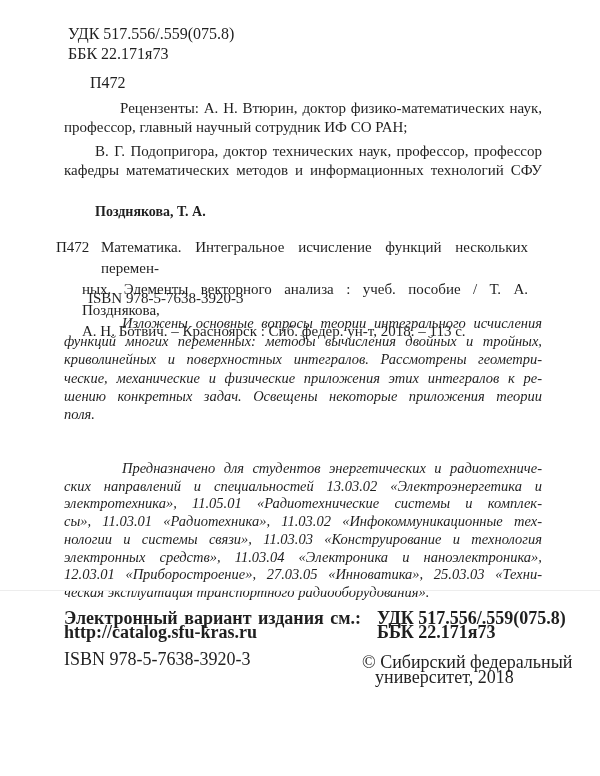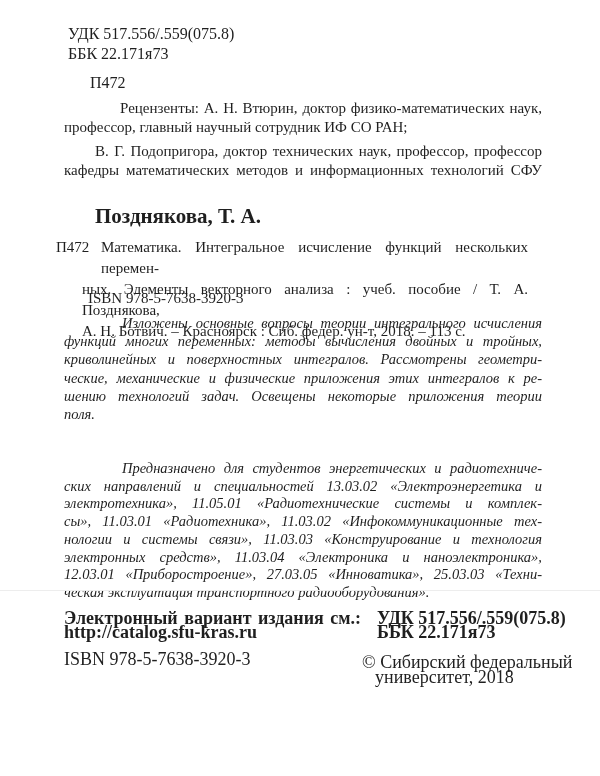--- a/index.html
+++ b/index.html
@@ -36,38 +36,38 @@
 <div class="abs fs16" style="left:90px;top:74px;">П472</div>
 
 <div class="abs main" style="left:64px;top:99px;width:478px;">
   <div class="jl indent56">Рецензенты: А. Н. Втюрин, доктор физико-математических наук,</div>
   <div class="jl-last">профессор, главный научный сотрудник ИФ СО РАН;</div>
   <div style="height:5px;"></div>
   <div class="jl indent31">В. Г. Подопригора, доктор технических наук, профессор, профессор</div>
   <div class="jl">кафедры математических методов и информационных технологий СФУ</div>
 </div>
 
-<div class="abs bold" style="left:95px;top:204px;font-size:21px;">Позднякова, Т. А.</div>
+<div class="abs bold" style="left:95px;top:204px;font-size:14px;">Позднякова, Т. А.</div>
 
 <div class="abs cat" style="left:56px;top:237px;width:488px;">
   <div class="abs" style="left:0;top:0;">П472</div>
   <div style="margin-left:26px;width:446px;">
     <div class="jl indent19">Математика. Интегральное исчисление функций нескольких перемен-</div>
     <div class="jl">ных. Элементы векторного анализа : учеб. пособие / Т. А. Позднякова,</div>
     <div class="jl-last">А. Н. Ботвич. – Красноярск : Сиб. федер. ун-т, 2018. – 113 с.</div>
   </div>
 </div>
 <div class="abs" style="left:88px;top:290px;font-size:15px;">ISBN 978-5-7638-3920-3</div>
 
 <div class="abs ital" style="left:64px;top:314px;width:478px;">
   <div class="jl indent58">Изложены основные вопросы теории интегрального исчисления</div>
   <div class="jl">функций многих переменных: методы вычисления двойных и тройных,</div>
   <div class="jl">криволинейных и поверхностных интегралов. Рассмотрены геометри-</div>
   <div class="jl">ческие, механические и физические приложения этих интегралов к ре-</div>
-  <div class="jl">шению технологий задач. Освещены некоторые приложения теории</div>
+  <div class="jl">шению конкретных задач. Освещены некоторые приложения теории</div>
   <div class="jl-last">поля.</div>
 </div>
 
 <div class="abs ital2" style="left:64px;top:424px;width:478px;margin-top:36px;">
   <div class="jl indent58">Предназначено для студентов энергетических и радиотехниче-</div>
   <div class="jl">ских направлений и специальностей 13.03.02 «Электроэнергетика и</div>
   <div class="jl">электротехника», 11.05.01 «Радиотехнические системы и комплек-</div>
   <div class="jl">сы», 11.03.01 «Радиотехника», 11.03.02 «Инфокоммуникационные тех-</div>
   <div class="jl">нологии и системы связи», 11.03.03 «Конструирование и технология</div>
   <div class="jl">электронных средств», 11.03.04 «Электроника и наноэлектроника»,</div>

